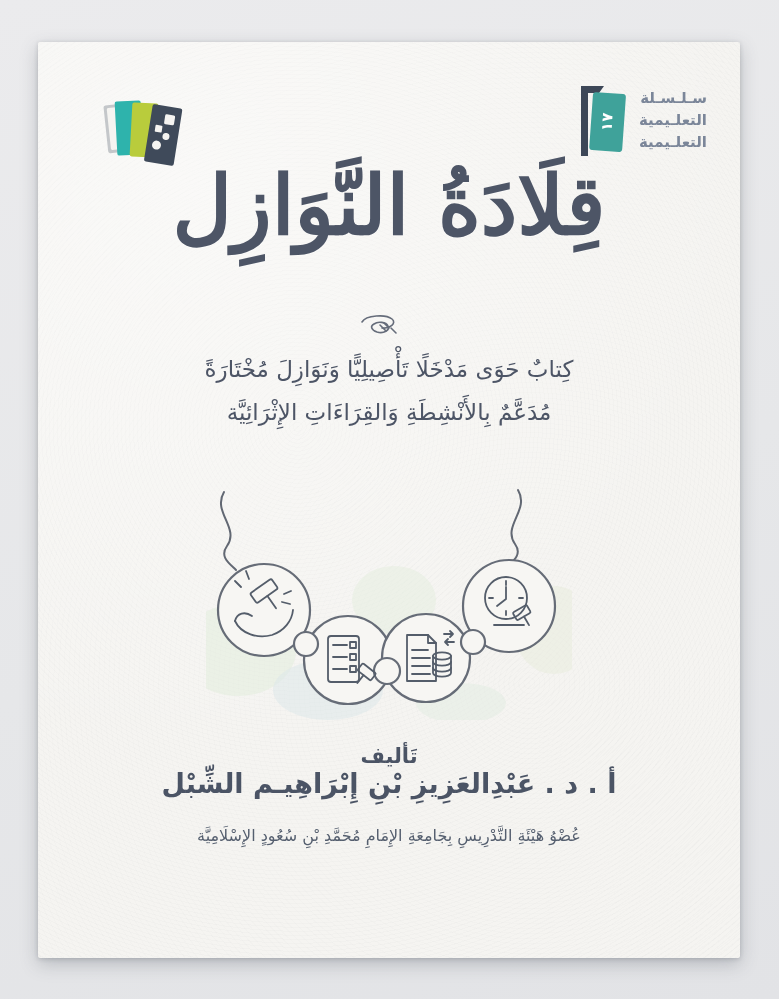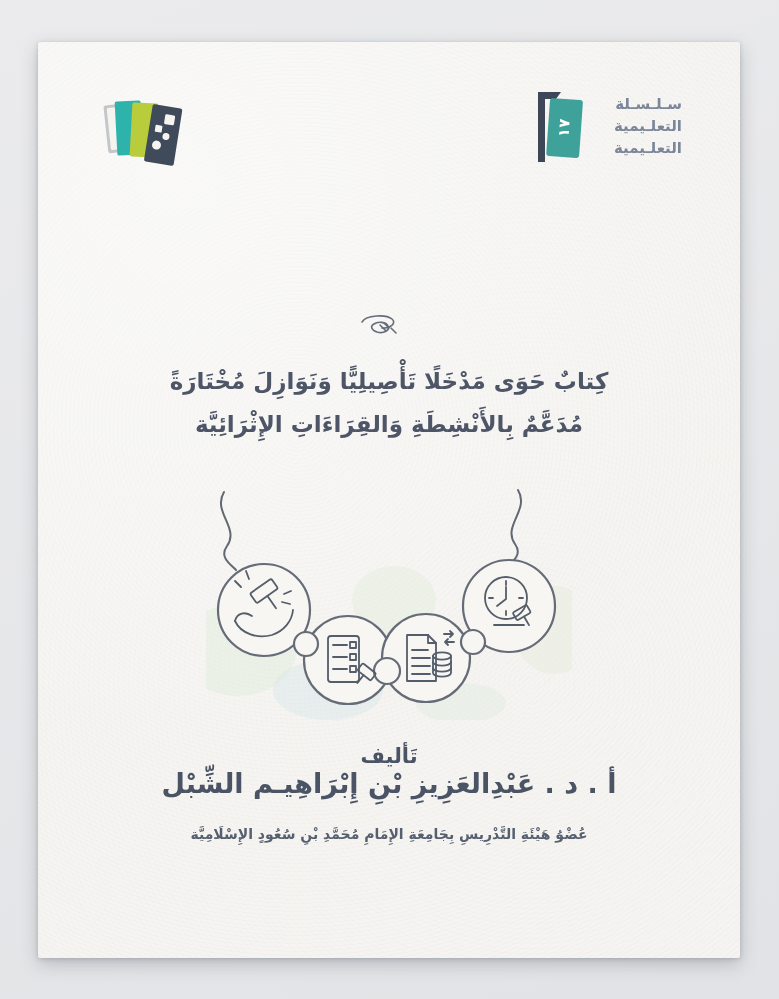--- a/index.html
+++ b/index.html
@@ -17,56 +17,56 @@
       repeating-radial-gradient(circle at 37% 42%, rgba(120,125,130,.028) 0 1px, rgba(0,0,0,0) 1px 4px),
       repeating-radial-gradient(circle at 70% 70%, rgba(140,145,150,.025) 0 1px, rgba(0,0,0,0) 1px 5px),
       #f5f4f1;
     border-radius:2px;
     box-shadow: 0 6px 18px rgba(70,75,85,.28), 0 1px 4px rgba(70,75,85,.22);
   }
   
   .logo{ position:absolute; left:62px; top:48px; width:96px; height:84px; }
   
   .badge{
-    position:absolute; left:497px; top:44px; width:172px; height:82px;
-    display:flex; align-items:center; justify-content:flex-end; gap:27px;
+    position:absolute; left:497px; top:38px; width:172px; height:82px;
+    display:flex; align-items:center; justify-content:flex-start; gap:9px;
     direction:rtl;
   }
   .badge-book{ width:52px; height:76px; flex:0 0 auto; }
   .badge-text{
     display:flex; flex-direction:column; align-items:flex-start;
     color:#7b8699; font-size:15px; font-weight:bold; line-height:1.45;
     direction:rtl; text-align:right;
   }
   
   .title{
     position:absolute; left:0; top:120px; width:702px;
     text-align:center; color:#4d5566;
     font-family:"DejaVu Serif", serif;
     font-size:82px; font-weight:bold; line-height:1.05;
     direction:rtl;
     text-shadow:0 1px 0 rgba(255,255,255,.4);
   }
   .signature{ position:absolute; left:318px; top:268px; width:46px; height:30px; opacity:.85; }
   
   .subtitle{
-    position:absolute; left:41px; top:318px; width:620px;
-    text-align:center; color:#4d5566; font-weight:bold;
+    position:absolute; left:41px; top:306px; width:620px;
+    text-align:center; color:#4d5566; font-weight:normal;
     font-size:23px; line-height:1.85; direction:rtl;
   }
   
   .necklace{ position:absolute; left:168px; top:446px; width:366px; height:232px; }
   
   .author-block{
     position:absolute; left:41px; top:702px; width:620px;
     text-align:center; color:#4b5465; direction:rtl;
   }
   .byline{ font-size:21px; font-weight:bold; }
   .author-name{ font-size:27px; font-weight:bold; margin-bottom:27px; }
-  .affiliation{ font-size:14px; font-weight:bold; color:#555f6f; }
+  .affiliation{ font-size:16px; font-weight:normal; color:#555f6f; }
 </style>
 </head>
 <body>
 
 <div class="backdrop"></div>
 
 <div class="cover">
 
   <svg class="logo" viewBox="0 0 96 84" aria-hidden="true">
     <g transform="rotate(-6 20 40)">
@@ -92,20 +92,21 @@
     </div>
     <svg class="badge-book" viewBox="0 0 52 76" aria-hidden="true">
       <path d="M3,3 h23 l-5,7 h-11 v63 h-7 z" fill="#3d4757"></path>
       <g transform="rotate(4 29 40)">
         <rect x="13" y="10" width="33" height="58" rx="3" fill="#3fa29a"></rect>
         <text x="30" y="43" fill="#ffffff" font-size="15" font-weight="bold" text-anchor="middle" transform="rotate(-90 30 39)">١٧</text>
       </g>
     </svg>
   </div>
 
+  <div class="title">قِلَادَةُ النَّوَازِل</div>
 
   <svg class="signature" viewBox="0 0 46 30" aria-hidden="true">
     <g fill="none" stroke="#4d5566" stroke-width="1.6" stroke-linecap="round">
       <path d="M6,12 C10,5 30,4 36,9 C41,13 34,19 26,18"></path>
       <path d="M18,14 C22,11 30,12 32,16 C34,20 28,24 21,22 C15,20 14,16 18,14"></path>
       <path d="M24,15 l6,6 M28,13 l5,5 M35,18 l5,5"></path>
     </g>
   </svg>
 
   <div class="subtitle">

